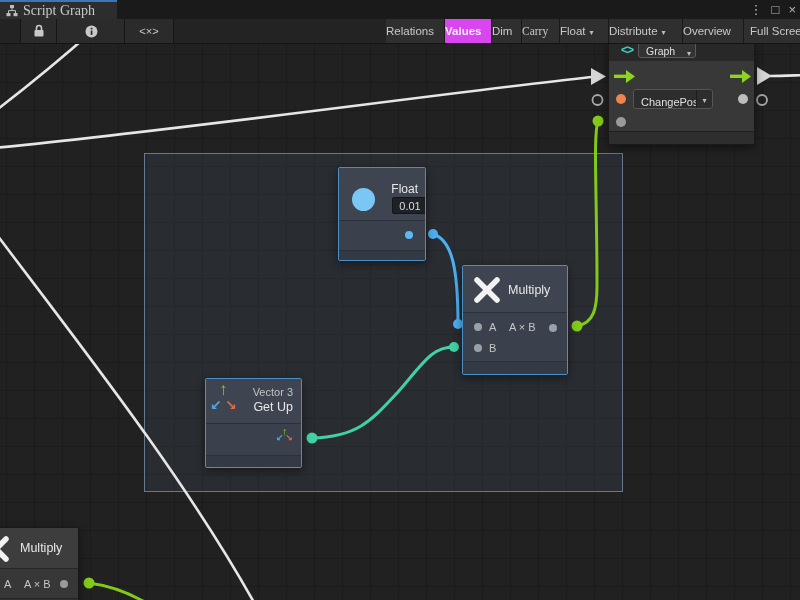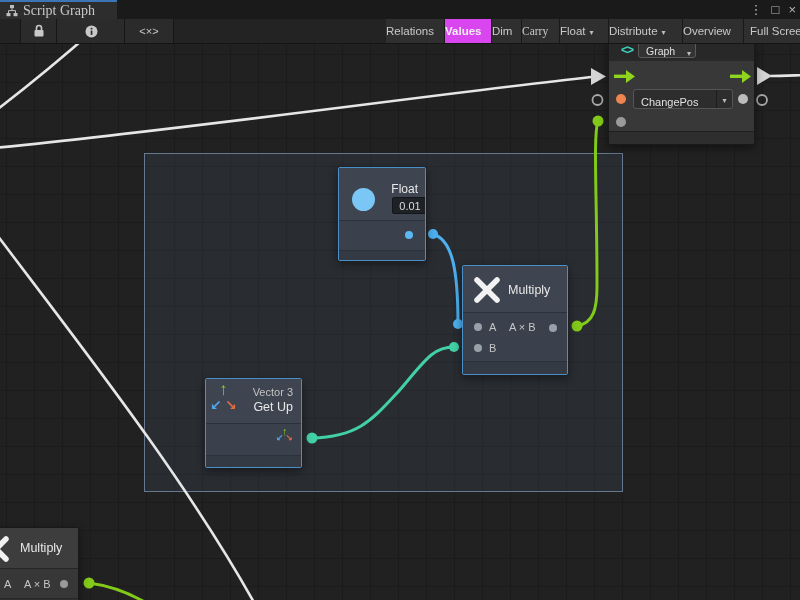--- a/index.html
+++ b/index.html
@@ -113,21 +113,21 @@
   <div class="nbody" style="top:22px;height:71px;background:#383838;">
     <svg class="abs" style="left:5px;top:9px;" width="21" height="13" viewBox="0 0 21 13">
       <rect x="0" y="4.6" width="12" height="3.4" fill="#8fd41f"></rect>
         <polygon points="12,0 21,6.5 12,13" fill="#8fd41f"></polygon>
     </svg>
     <svg class="abs" style="left:121px;top:9px;" width="21" height="13" viewBox="0 0 21 13">
       <rect x="0" y="4.6" width="12" height="3.4" fill="#8fd41f"></rect>
         <polygon points="12,0 21,6.5 12,13" fill="#8fd41f"></polygon>
     </svg>
     <span class="pdot orange" style="left:7px;top:33px;"></span>
-    <div class="dropdown" style="left:24px;top:28px;width:100px;height:20px;">
+    <div class="dropdown" style="left:24px;top:28px;width:80px;height:20px;">
       <span class="dd-label">ChangePos</span>
       <span class="dd-caretbox">
           <span class="caret">▾</span>
         </span>
     </div>
     <span class="pdot lgray" style="left:129px;top:33px;"></span>
     <span class="pdot mgray" style="left:7px;top:56px;"></span>
   </div>
   <div class="nfoot" style="bottom:0;height:12px;background:#2e2e2e;border-top:1px solid #1f1f1f;"></div>
 </div>

